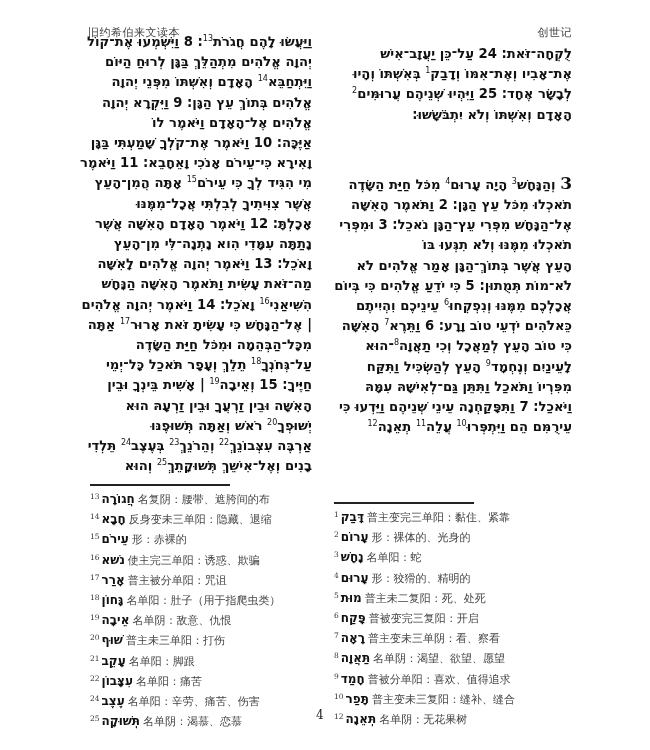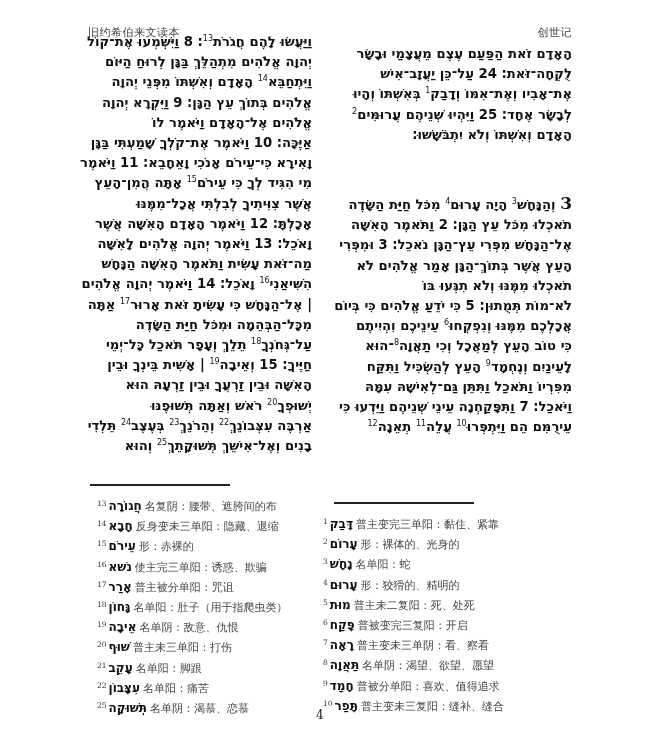--- a/index.html
+++ b/index.html
@@ -19,23 +19,23 @@
   .heb-line { font-family: "DejaVu Sans", "Liberation Sans", sans-serif; font-weight: bold;
               font-size: 13.2px; line-height: 20.2px; white-space: nowrap; }
   .heb-line sup, .fn sup { font-size: 8px; font-weight: normal; vertical-align: 5px; line-height: 0; }
   .chapter-gap { height: 48px; }
   .chapter-num { font-family: "DejaVu Serif", serif; font-size: 17px; font-weight: bold; }
 
   .rule { position: absolute; height: 1.5px; background: #222; }
   .rule-left { left: 90px; width: 140px; top: 484px; }
   .rule-right { left: 334px; width: 140px; top: 502px; }
 
-  .fn-list { position: absolute; list-style: none; margin: 7px; padding: 0; }
+  .fn-list { position: absolute; list-style: none; margin: 0; padding: 0; }
   .fn-left { left: 90px; top: 488px; width: 230px; }
-  .fn-right { left: 316px; top: 506px; width: 240px; }
+  .fn-right { left: 334px; top: 506px; width: 240px; }
   .fn { font-size: 11px; line-height: 17.2px; white-space: nowrap; color: #333;
         font-family: "DejaVu Serif", serif; }
   .fn .num { font-size: 7.5px; vertical-align: 4px; color: #333; margin-right: 2px; }
   .fn .lemma { font-family: "DejaVu Sans", sans-serif; font-weight: bold; font-size: 12px;
                color: #111; direction: rtl; unicode-bidi: isolate; margin-right: 3px; }
   .fn .gloss { color: #444; }
 
   .page-number { position: absolute; left: 316px; top: 708px; font-size: 12px; color: #222; }
 </style>
 </head>
@@ -49,50 +49,51 @@
       <div class="heb-line">וַיַּעֲשׂוּ לָהֶם חֲגֹרֹת<sup>13</sup>: 8 וַיִּשְׁמְעוּ אֶת־קוֹל</div>
       <div class="heb-line">יְהוָה אֱלֹהִים מִתְהַלֵּךְ בַּגָּן לְרוּחַ הַיּוֹם</div>
       <div class="heb-line">וַיִּתְחַבֵּא<sup>14</sup> הָאָדָם וְאִשְׁתּוֹ מִפְּנֵי יְהוָה</div>
       <div class="heb-line">אֱלֹהִים בְּתוֹךְ עֵץ הַגָּן: 9 וַיִּקְרָא יְהוָה</div>
       <div class="heb-line">אֱלֹהִים אֶל־הָאָדָם וַיֹּאמֶר לוֹ</div>
       <div class="heb-line">אַיֶּכָּה: 10 וַיֹּאמֶר אֶת־קֹלְךָ שָׁמַעְתִּי בַּגָּן</div>
       <div class="heb-line">וָאִירָא כִּי־עֵירֹם אָנֹכִי וָאֵחָבֵא: 11 וַיֹּאמֶר</div>
       <div class="heb-line">מִי הִגִּיד לְךָ כִּי עֵירֹם<sup>15</sup> אָתָּה הֲמִן־הָעֵץ</div>
       <div class="heb-line">אֲשֶׁר צִוִּיתִיךָ לְבִלְתִּי אֲכָל־מִמֶּנּוּ</div>
       <div class="heb-line">אָכָלְתָּ: 12 וַיֹּאמֶר הָאָדָם הָאִשָּׁה אֲשֶׁר</div>
+      <div class="heb-line">נָתַתָּה עִמָּדִי הִוא נָתְנָה־לִּי מִן־הָעֵץ</div>
       <div class="heb-line">וָאֹכֵל: 13 וַיֹּאמֶר יְהוָה אֱלֹהִים לָאִשָּׁה</div>
       <div class="heb-line">מַה־זֹּאת עָשִׂית וַתֹּאמֶר הָאִשָּׁה הַנָּחָשׁ</div>
       <div class="heb-line">הִשִּׁיאַנִי<sup>16</sup> וָאֹכֵל: 14 וַיֹּאמֶר יְהוָה אֱלֹהִים</div>
       <div class="heb-line">| אֶל־הַנָּחָשׁ כִּי עָשִׂיתָ זֹּאת אָרוּר<sup>17</sup> אַתָּה</div>
       <div class="heb-line">מִכָּל־הַבְּהֵמָה וּמִכֹּל חַיַּת הַשָּׂדֶה</div>
       <div class="heb-line">עַל־גְּחֹנְךָ<sup>18</sup> תֵלֵךְ וְעָפָר תֹּאכַל כָּל־יְמֵי</div>
       <div class="heb-line">חַיֶּיךָ: 15 וְאֵיבָה<sup>19</sup> | אָשִׁית בֵּינְךָ וּבֵין</div>
       <div class="heb-line">הָאִשָּׁה וּבֵין זַרְעֲךָ וּבֵין זַרְעָהּ הוּא</div>
       <div class="heb-line">יְשׁוּפְךָ<sup>20</sup> רֹאשׁ וְאַתָּה תְּשׁוּפֶנּוּ</div>
       <div class="heb-line">אַרְבֶּה עִצְּבוֹנֵךְ<sup>22</sup> וְהֵרֹנֵךְ<sup>23</sup> בְּעֶצֶב<sup>24</sup> תֵּלְדִי</div>
       <div class="heb-line">בָנִים וְאֶל־אִישֵׁךְ תְּשׁוּקָתֵךְ<sup>25</sup> וְהוּא</div>
     </div>
 
   <div class="col col-right">
     <div id="rightBefore">
-        <div class="heb-line">הָאָדָם זֹאת הַפַּעַם עֶצֶם מֵעֲצָמַי וּבָשָׂר</div>
         <div class="heb-line">לֻקְחָה־זֹּאת: 24 עַל־כֵּן יַעֲזָב־אִישׁ</div>
         <div class="heb-line">אֶת־אָבִיו וְאֶת־אִמּוֹ וְדָבַק<sup>1</sup> בְּאִשְׁתּוֹ וְהָיוּ</div>
         <div class="heb-line">לְבָשָׂר אֶחָד: 25 וַיִּהְיוּ שְׁנֵיהֶם עֲרוּמִּים<sup>2</sup></div>
         <div class="heb-line">הָאָדָם וְאִשְׁתּוֹ וְלֹא יִתְבֹּשָׁשׁוּ:</div>
       </div>
     <div class="chapter-gap"></div>
     <div id="rightAfter">
         <div class="heb-line"><span class="chapter-num">3</span> <span>וְהַנָּחָשׁ<sup>3</sup> הָיָה עָרוּם<sup>4</sup> מִכֹּל חַיַּת הַשָּׂדֶה</span></div>
         <div class="heb-line">תֹאכְלוּ מִכֹּל עֵץ הַגָּן: 2 וַתֹּאמֶר הָאִשָּׁה</div>
         <div class="heb-line">אֶל־הַנָּחָשׁ מִפְּרִי עֵץ־הַגָּן נֹאכֵל: 3 וּמִפְּרִי</div>
+        <div class="heb-line">תֹאכְלוּ מִמֶּנּוּ וְלֹא תִגְּעוּ בּוֹ</div>
         <div class="heb-line">הָעֵץ אֲשֶׁר בְּתוֹךְ־הַגָּן אָמַר אֱלֹהִים לֹא</div>
-        <div class="heb-line">תֹאכְלוּ מִמֶּנּוּ וְלֹא תִגְּעוּ בּוֹ</div>
         <div class="heb-line">לֹא־מוֹת תְּמֻתוּן: 5 כִּי יֹדֵעַ אֱלֹהִים כִּי בְּיוֹם</div>
         <div class="heb-line">אֲכָלְכֶם מִמֶּנּוּ וְנִפְקְחוּ<sup>6</sup> עֵינֵיכֶם וִהְיִיתֶם</div>
+        <div class="heb-line">כֵּאלֹהִים יֹדְעֵי טוֹב וָרָע: 6 וַתֵּרֶא<sup>7</sup> הָאִשָּׁה</div>
         <div class="heb-line">כִּי טוֹב הָעֵץ לְמַאֲכָל וְכִי תַאֲוָה<sup>8</sup>־הוּא</div>
         <div class="heb-line">לָעֵינַיִם וְנֶחְמָד<sup>9</sup> הָעֵץ לְהַשְׂכִּיל וַתִּקַּח</div>
         <div class="heb-line">מִפִּרְיוֹ וַתֹּאכַל וַתִּתֵּן גַּם־לְאִישָׁהּ עִמָּהּ</div>
         <div class="heb-line">וַיֹּאכַל: 7 וַתִּפָּקַחְנָה עֵינֵי שְׁנֵיהֶם וַיֵּדְעוּ כִּי</div>
         <div class="heb-line">עֵירֻמִּם הֵם וַיִּתְפְּרוּ<sup>10</sup> עֲלֵה<sup>11</sup> תְאֵנָה<sup>12</sup></div>
       </div>
   </div>
 
   <div class="rule rule-left"></div>
   <div class="rule rule-right"></div>
@@ -101,29 +102,31 @@
       <li class="fn"><span class="num">13</span><span class="lemma">חֲגוֹרָה</span><span class="gloss">名复阴：腰带、遮胯间的布</span></li>
       <li class="fn"><span class="num">14</span><span class="lemma">חָבָא</span><span class="gloss">反身变未三单阳：隐藏、退缩</span></li>
       <li class="fn"><span class="num">15</span><span class="lemma">עֵירֹם</span><span class="gloss">形：赤裸的</span></li>
       <li class="fn"><span class="num">16</span><span class="lemma">נשׁא</span><span class="gloss">使主完三单阳：诱惑、欺骗</span></li>
       <li class="fn"><span class="num">17</span><span class="lemma">אָרַר</span><span class="gloss">普主被分单阳：咒诅</span></li>
       <li class="fn"><span class="num">18</span><span class="lemma">גָּחוֹן</span><span class="gloss">名单阳：肚子（用于指爬虫类）</span></li>
       <li class="fn"><span class="num">19</span><span class="lemma">אֵיבָה</span><span class="gloss">名单阴：敌意、仇恨</span></li>
       <li class="fn"><span class="num">20</span><span class="lemma">שׁוּף</span><span class="gloss">普主未三单阳：打伤</span></li>
       <li class="fn"><span class="num">21</span><span class="lemma">עָקֵב</span><span class="gloss">名单阳：脚跟</span></li>
       <li class="fn"><span class="num">22</span><span class="lemma">עִצָּבוֹן</span><span class="gloss">名单阳：痛苦</span></li>
+      <li class="fn"><span class="num">24</span><span class="lemma">עֶצֶב</span><span class="gloss">名单阳：辛劳、痛苦、伤害</span></li>
       <li class="fn"><span class="num">25</span><span class="lemma">תְּשׁוּקָה</span><span class="gloss">名单阴：渴慕、恋慕</span></li>
     </ul>
   <ul class="fn-list fn-right" id="fnRight">
       <li class="fn"><span class="num">1</span><span class="lemma">דָּבַק</span><span class="gloss">普主变完三单阳：黏住、紧靠</span></li>
       <li class="fn"><span class="num">2</span><span class="lemma">עָרוֹם</span><span class="gloss">形：裸体的、光身的</span></li>
       <li class="fn"><span class="num">3</span><span class="lemma">נָחָשׁ</span><span class="gloss">名单阳：蛇</span></li>
       <li class="fn"><span class="num">4</span><span class="lemma">עָרוּם</span><span class="gloss">形：狡猾的、精明的</span></li>
       <li class="fn"><span class="num">5</span><span class="lemma">מוּת</span><span class="gloss">普主未二复阳：死、处死</span></li>
       <li class="fn"><span class="num">6</span><span class="lemma">פָּקַח</span><span class="gloss">普被变完三复阳：开启</span></li>
       <li class="fn"><span class="num">7</span><span class="lemma">רָאָה</span><span class="gloss">普主变未三单阴：看、察看</span></li>
       <li class="fn"><span class="num">8</span><span class="lemma">תַּאֲוָה</span><span class="gloss">名单阴：渴望、欲望、愿望</span></li>
       <li class="fn"><span class="num">9</span><span class="lemma">חָמַד</span><span class="gloss">普被分单阳：喜欢、值得追求</span></li>
       <li class="fn"><span class="num">10</span><span class="lemma">תָּפַר</span><span class="gloss">普主变未三复阳：缝补、缝合</span></li>
+      <li class="fn"><span class="num">12</span><span class="lemma">תְּאֵנָה</span><span class="gloss">名单阴：无花果树</span></li>
     </ul>
 
   <div class="page-number">4</div>
 </div>
 
 </body></html>

